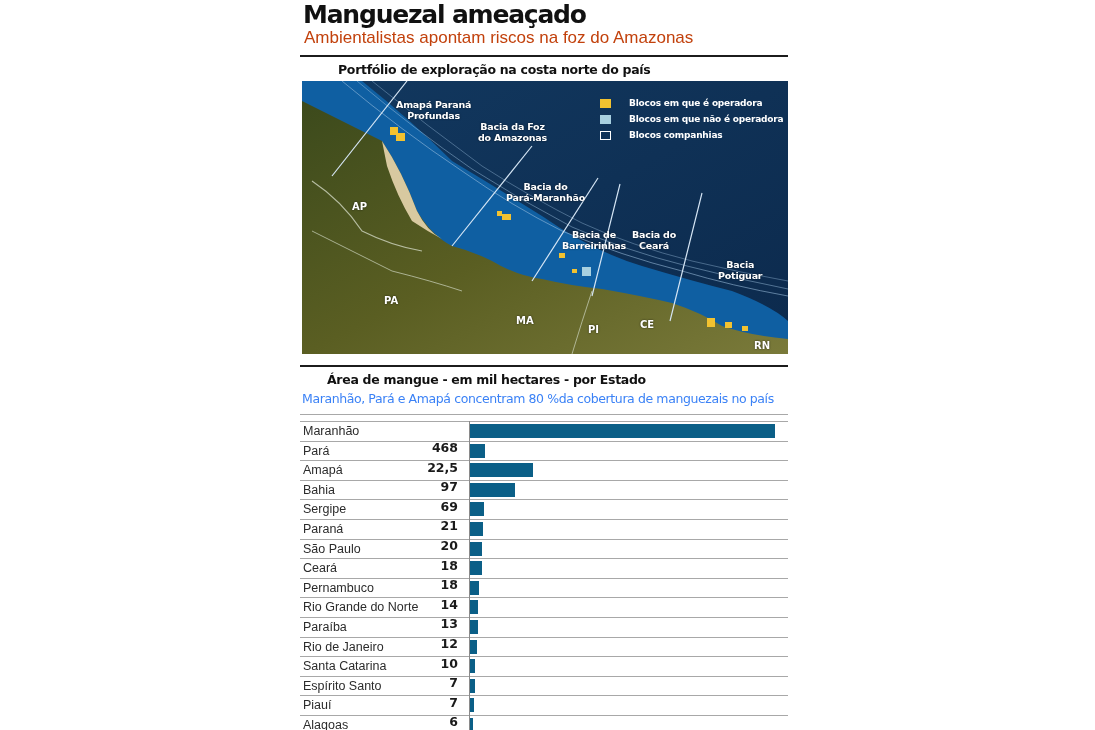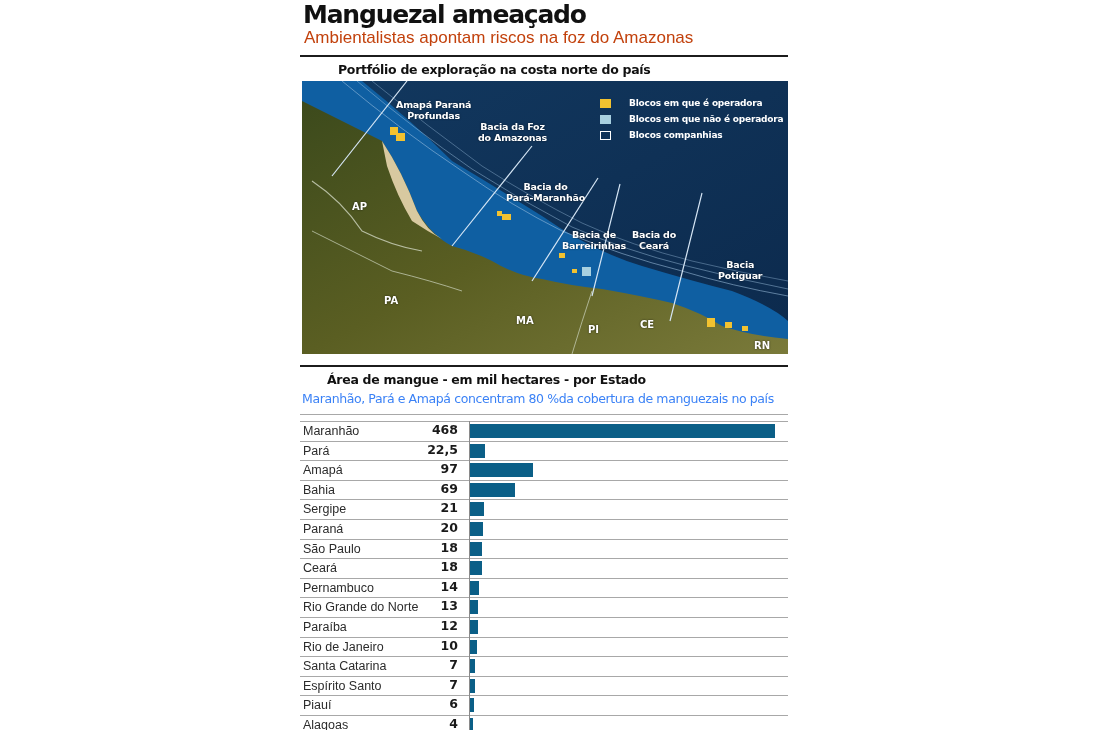--- a/index.html
+++ b/index.html
@@ -17,21 +17,21 @@
   .state-label { position:absolute; color:#ffffff; font-family:"DejaVu Sans", sans-serif; font-weight:bold; font-size:10px; text-shadow:0 0 2px rgba(0,0,0,0.7); }
   .legend { position:absolute; left:298px; top:14px; }
   .legend-item { display:flex; align-items:center; height:16px;gap:12px; }
   .legend-swatch { width:11px; height:9px; margin-right:6px; box-sizing:border-box; }
   .legend-label { color:#ffffff; font-family:"DejaVu Sans", sans-serif; font-weight:bold; font-size:9px; letter-spacing:-0.2px; }
 
   
   .chart { position:absolute; left:300px; top:421px; width:488px; }
   .row { position:relative; height:19.6px; border-top:1px solid #a8a8a8; box-sizing:border-box; }
   .row .state { position:absolute; left:3px; top:2px; font-size:12.5px; color:#2b2b2b; white-space:nowrap; }
-  .row .val { position:absolute; right:330px; top:0; font-family:"DejaVu Sans", sans-serif; font-weight:bold; font-size:12.5px; color:#1a1a1a; }
+  .row .val { position:absolute; right:330px; top:18px; font-family:"DejaVu Sans", sans-serif; font-weight:bold; font-size:12.5px; color:#1a1a1a; }
   .row .bar { position:absolute; left:170px; top:2px; height:14px; background:#0b5f87; }
   .axis { position:absolute; left:469px; top:421px; width:1px; height:309px; background:#8a8a8a; }
 </style>
 </head>
 <body>
 
 <div class="title">Manguezal ameaçado</div>
 <div class="subtitle">Ambientalistas apontam riscos na foz do Amazonas</div>
 
 <div class="rule" style="top:55px;height:2px;"></div>

